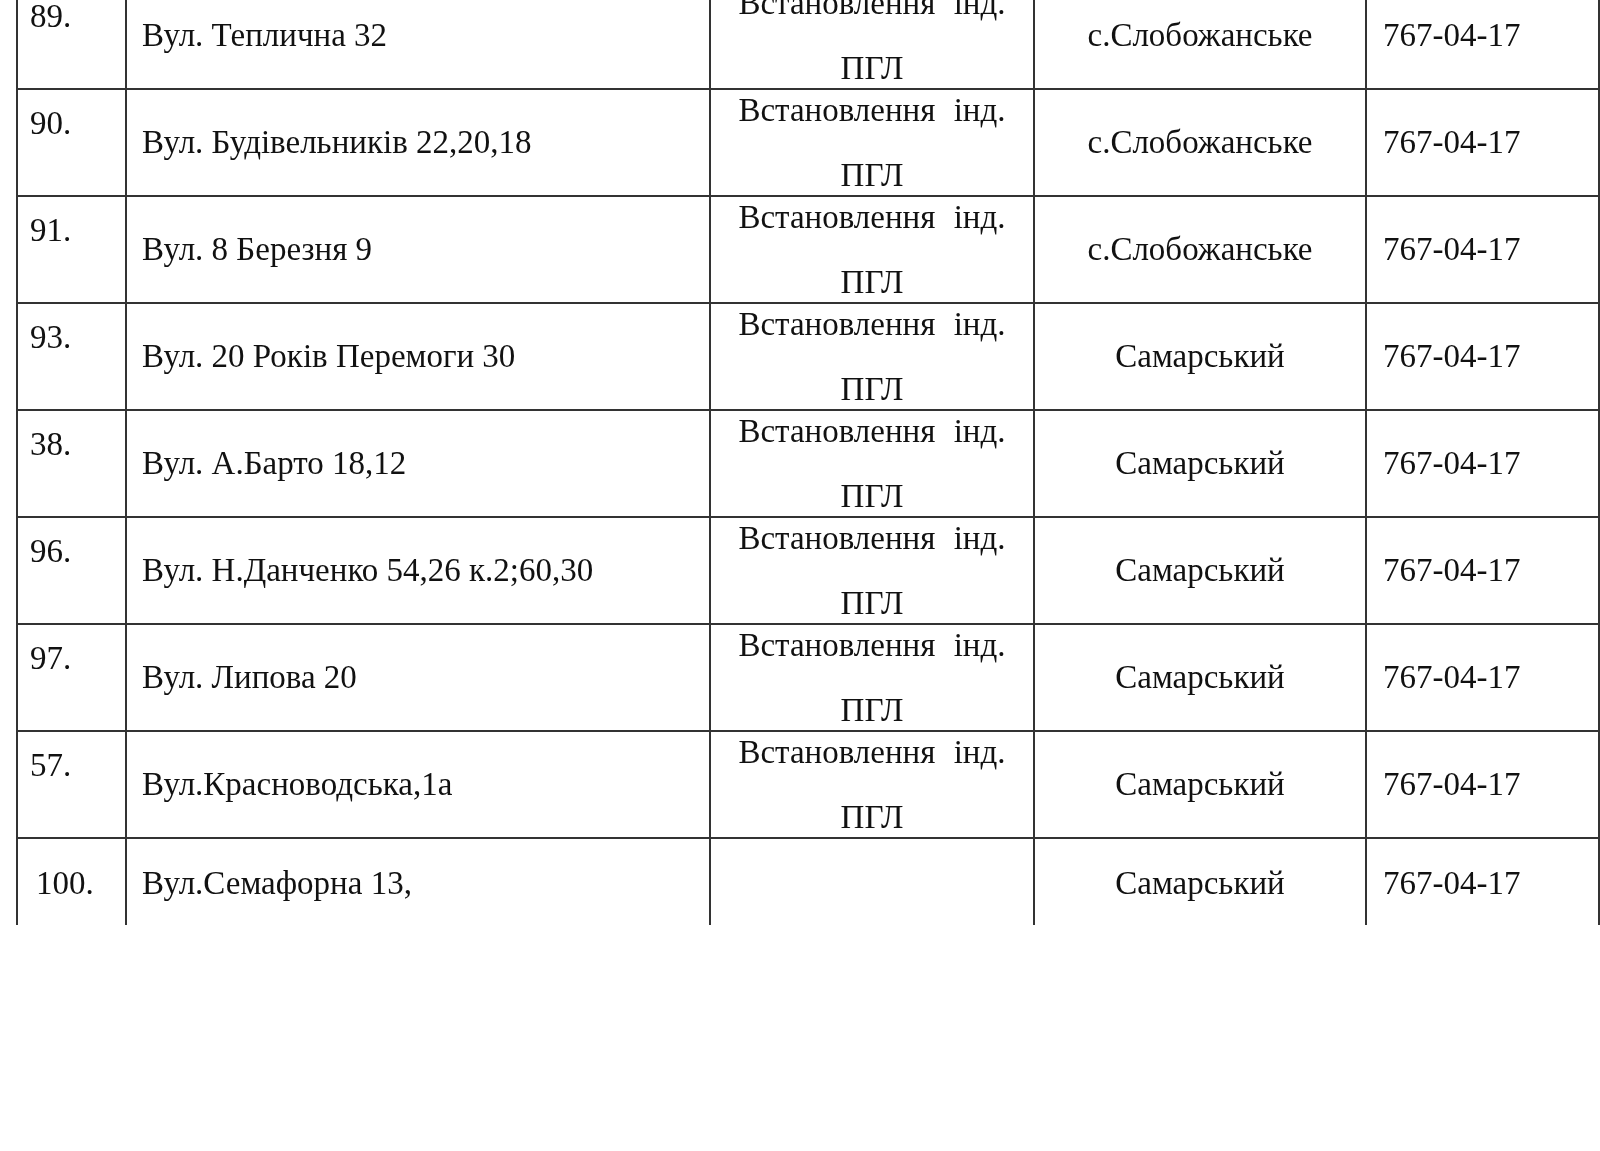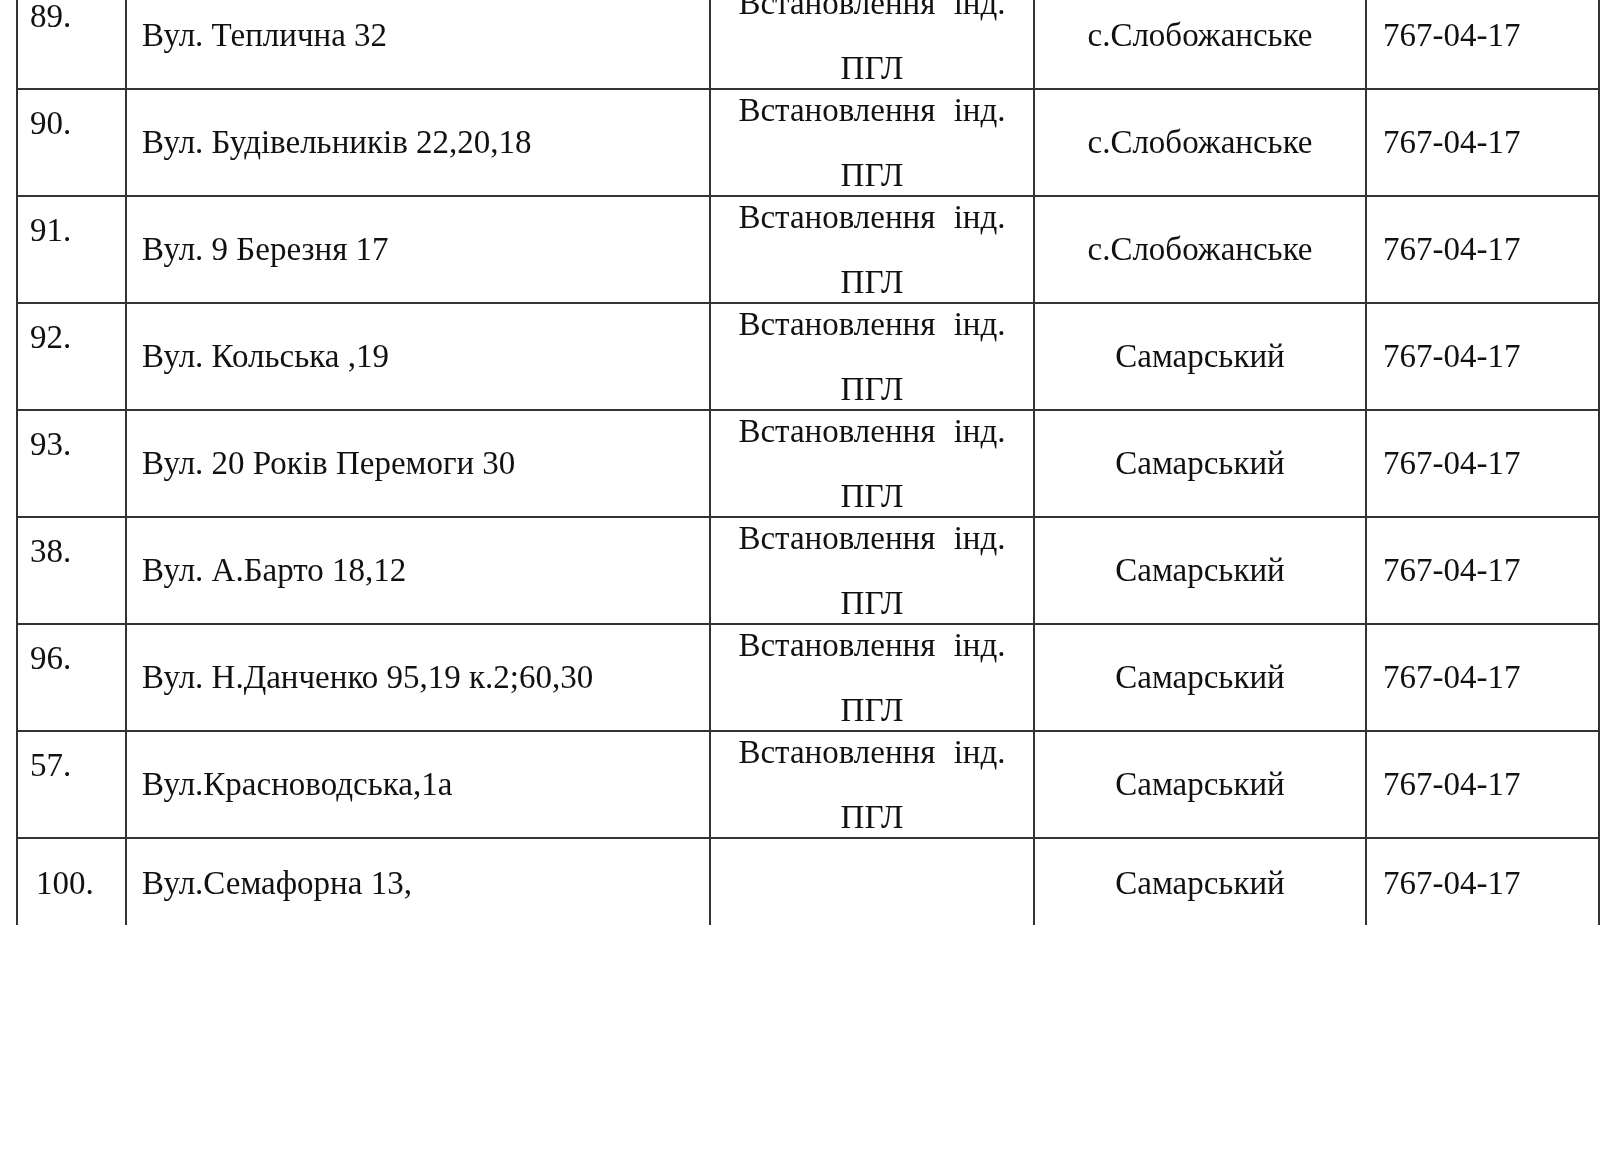--- a/index.html
+++ b/index.html
@@ -105,36 +105,26 @@
         <td class="addr">Вул. Будівельників 22,20,18</td>
         <td class="work">
             <span class="w1">Встановлення інд.</span>
             <span class="w2">ПГЛ</span>
           </td>
         <td class="dist">с.Слобожанське</td>
         <td class="code">767-04-17</td>
       </tr>
       <tr>
         <td class="num">91.</td>
-        <td class="addr">Вул. 9 Березня 17</td>
+        <td class="addr">Вул. 8 Березня 9</td>
         <td class="work">
             <span class="w1">Встановлення інд.</span>
             <span class="w2">ПГЛ</span>
           </td>
         <td class="dist">с.Слобожанське</td>
-        <td class="code">767-04-17</td>
-      </tr>
-      <tr>
-        <td class="num">92.</td>
-        <td class="addr">Вул. Кольська ,19</td>
-        <td class="work">
-            <span class="w1">Встановлення інд.</span>
-            <span class="w2">ПГЛ</span>
-          </td>
-        <td class="dist">Самарський</td>
         <td class="code">767-04-17</td>
       </tr>
       <tr>
         <td class="num">93.</td>
         <td class="addr">Вул. 20 Років Перемоги 30</td>
         <td class="work">
             <span class="w1">Встановлення інд.</span>
             <span class="w2">ПГЛ</span>
           </td>
         <td class="dist">Самарський</td>
@@ -145,21 +135,31 @@
         <td class="addr">Вул. А.Барто 18,12</td>
         <td class="work">
             <span class="w1">Встановлення інд.</span>
             <span class="w2">ПГЛ</span>
           </td>
         <td class="dist">Самарський</td>
         <td class="code">767-04-17</td>
       </tr>
       <tr>
         <td class="num">96.</td>
-        <td class="addr">Вул. Н.Данченко 95,19 к.2;60,30</td>
+        <td class="addr">Вул. Н.Данченко 54,26 к.2;60,30</td>
+        <td class="work">
+            <span class="w1">Встановлення інд.</span>
+            <span class="w2">ПГЛ</span>
+          </td>
+        <td class="dist">Самарський</td>
+        <td class="code">767-04-17</td>
+      </tr>
+      <tr>
+        <td class="num">97.</td>
+        <td class="addr">Вул. Липова 20</td>
         <td class="work">
             <span class="w1">Встановлення інд.</span>
             <span class="w2">ПГЛ</span>
           </td>
         <td class="dist">Самарський</td>
         <td class="code">767-04-17</td>
       </tr>
       <tr>
         <td class="num">57.</td>
         <td class="addr">Вул.Красноводська,1а</td>

